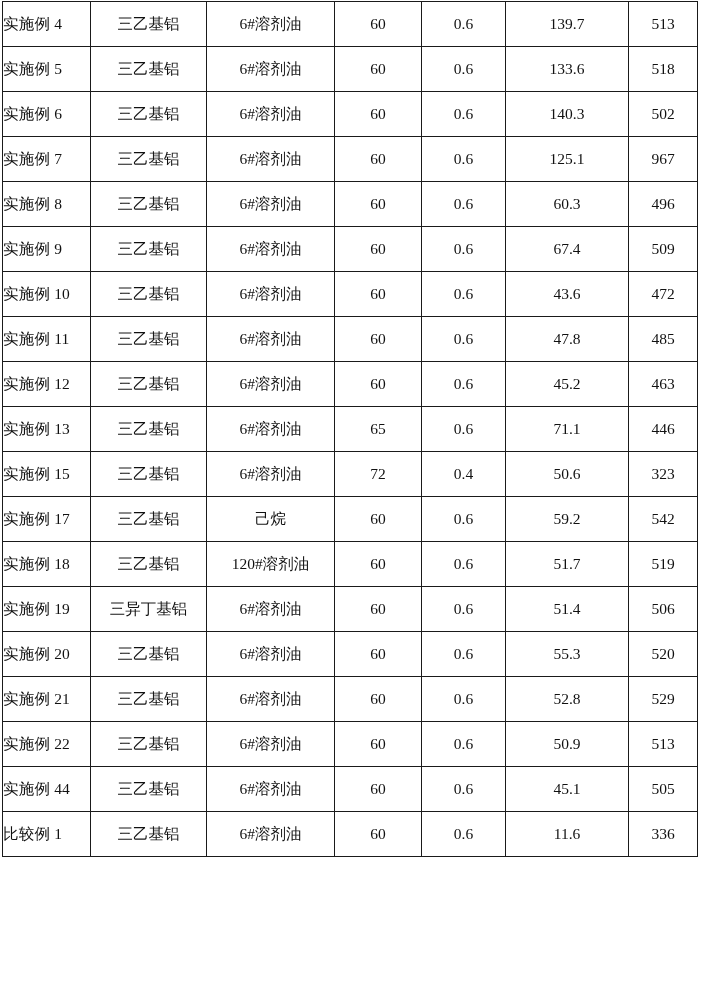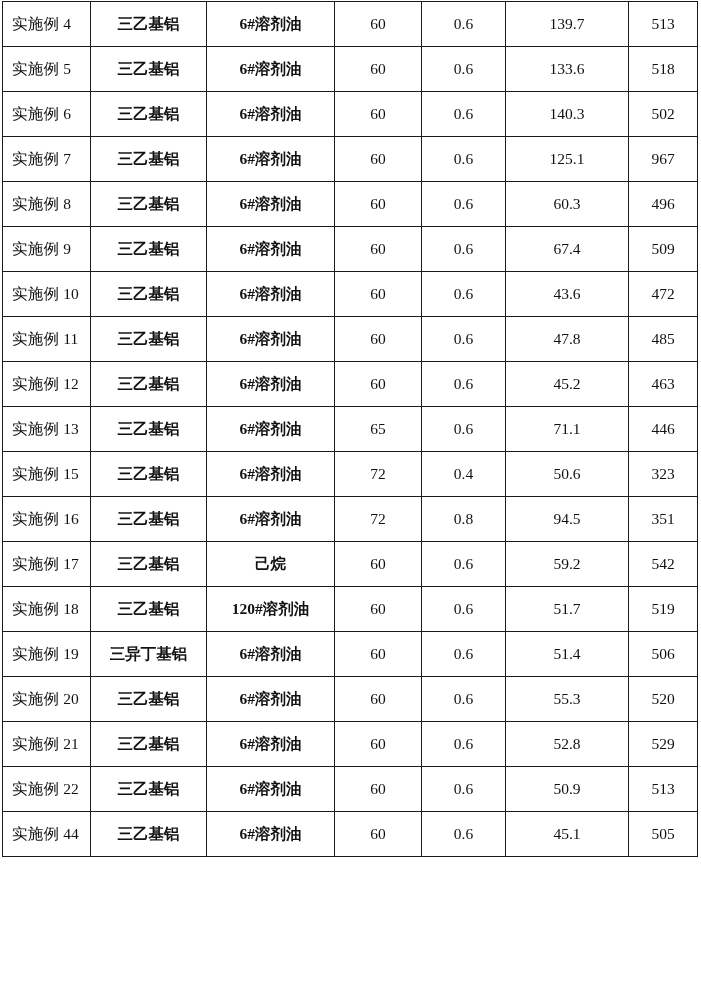--- a/index.html
+++ b/index.html
@@ -38,27 +38,25 @@
   col.c1 { width: 88px; }
   col.c2 { width: 116px; }
   col.c3 { width: 128px; }
   col.c4 { width: 87px; }
   col.c5 { width: 84px; }
   col.c6 { width: 123px; }
   col.c7 { width: 69px; }
 
   td.col-example {
     text-align: left;
-    padding-left: 9px;
     letter-spacing: 0.2px;
     margin-left: 28px;
   }
   td.col-center {
     text-align: center;
-    font-weight: bold;
   }
   td.col-num {
     text-align: center;
     font-family: "Liberation Serif", "DejaVu Serif", serif;
   }
 </style>
 </head>
 <body>
 
 <div id="page">
@@ -166,29 +164,20 @@
         <tr>
           <td class="col-example">实施例 15</td>
           <td class="col-center">三乙基铝</td>
           <td class="col-center">6#溶剂油</td>
           <td class="col-num">72</td>
           <td class="col-num">0.4</td>
           <td class="col-num">50.6</td>
           <td class="col-num">323</td>
         </tr>
         <tr>
-          <td class="col-example">实施例 16</td>
-          <td class="col-center">三乙基铝</td>
-          <td class="col-center">6#溶剂油</td>
-          <td class="col-num">72</td>
-          <td class="col-num">0.8</td>
-          <td class="col-num">94.5</td>
-          <td class="col-num">351</td>
-        </tr>
-        <tr>
           <td class="col-example">实施例 17</td>
           <td class="col-center">三乙基铝</td>
           <td class="col-center">己烷</td>
           <td class="col-num">60</td>
           <td class="col-num">0.6</td>
           <td class="col-num">59.2</td>
           <td class="col-num">542</td>
         </tr>
         <tr>
           <td class="col-example">实施例 18</td>
@@ -236,16 +225,25 @@
           <td class="col-num">513</td>
         </tr>
         <tr>
           <td class="col-example">实施例 44</td>
           <td class="col-center">三乙基铝</td>
           <td class="col-center">6#溶剂油</td>
           <td class="col-num">60</td>
           <td class="col-num">0.6</td>
           <td class="col-num">45.1</td>
           <td class="col-num">505</td>
+        </tr>
+        <tr>
+          <td class="col-example">比较例 1</td>
+          <td class="col-center">三乙基铝</td>
+          <td class="col-center">6#溶剂油</td>
+          <td class="col-num">60</td>
+          <td class="col-num">0.6</td>
+          <td class="col-num">11.6</td>
+          <td class="col-num">336</td>
         </tr>
       </tbody>
   </table>
 </div>
 
 </body></html>

